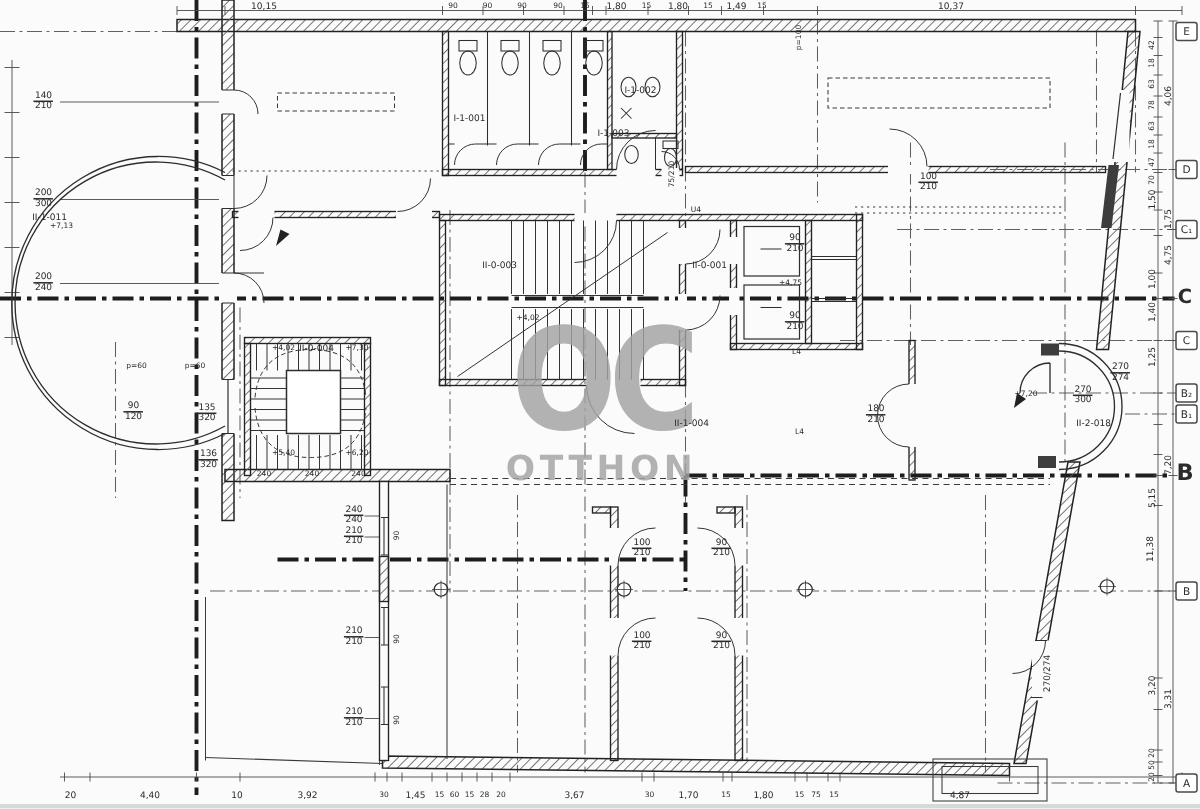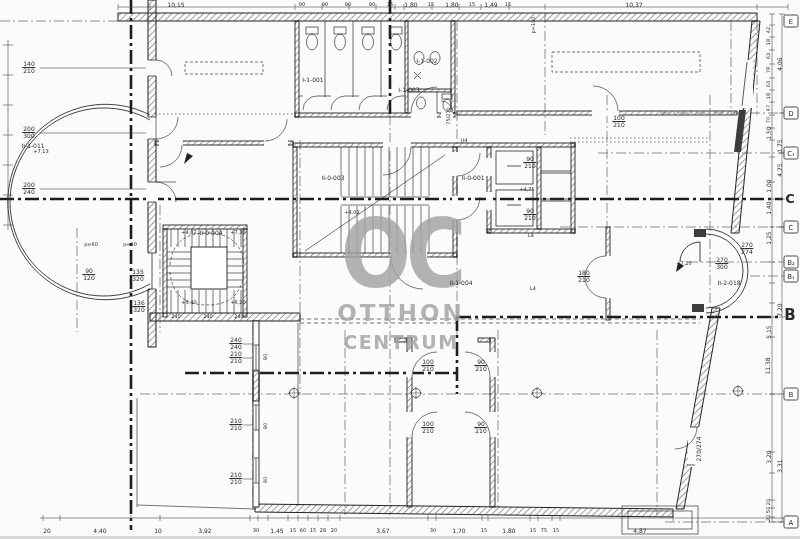--- a/index.html
+++ b/index.html
@@ -274,21 +274,20 @@
   </g>
 
   <g>
     <rect x="0" y="536" width="800" height="3" fill="#d8d8d8"></rect>
   </g>
 </svg>
 
 <div class="wm" style="left:401px;top:218px;">
   <div class="wm-oc">OC</div>
   <div class="wm-l2">OTTHON</div>
-  <div class="wm-l3">CENTRUM</div>
 </div>
 
 <div class="annot">
       <div class="lbl" style="left: 33px; top: 146px; font-size: 6px; transform: translate(-50%, -50%);">II-1-011</div>
       <div class="lbl" style="left: 313px; top: 80px; font-size: 6px; transform: translate(-50%, -50%);">I-1-001</div>
       <div class="lbl" style="left: 427px; top: 61px; font-size: 6px; transform: translate(-50%, -50%);">I-1-002</div>
       <div class="lbl" style="left: 409px; top: 90px; font-size: 6px; transform: translate(-50%, -50%);">I-1-003</div>
       <div class="lbl" style="left: 333px; top: 178px; font-size: 6px; transform: translate(-50%, -50%);">II-0-003</div>
       <div class="lbl" style="left: 473px; top: 178px; font-size: 6px; transform: translate(-50%, -50%);">II-0-001</div>
       <div class="lbl" style="left: 211px; top: 233px; font-size: 6px; transform: translate(-50%, -50%);">II-0-004</div>

